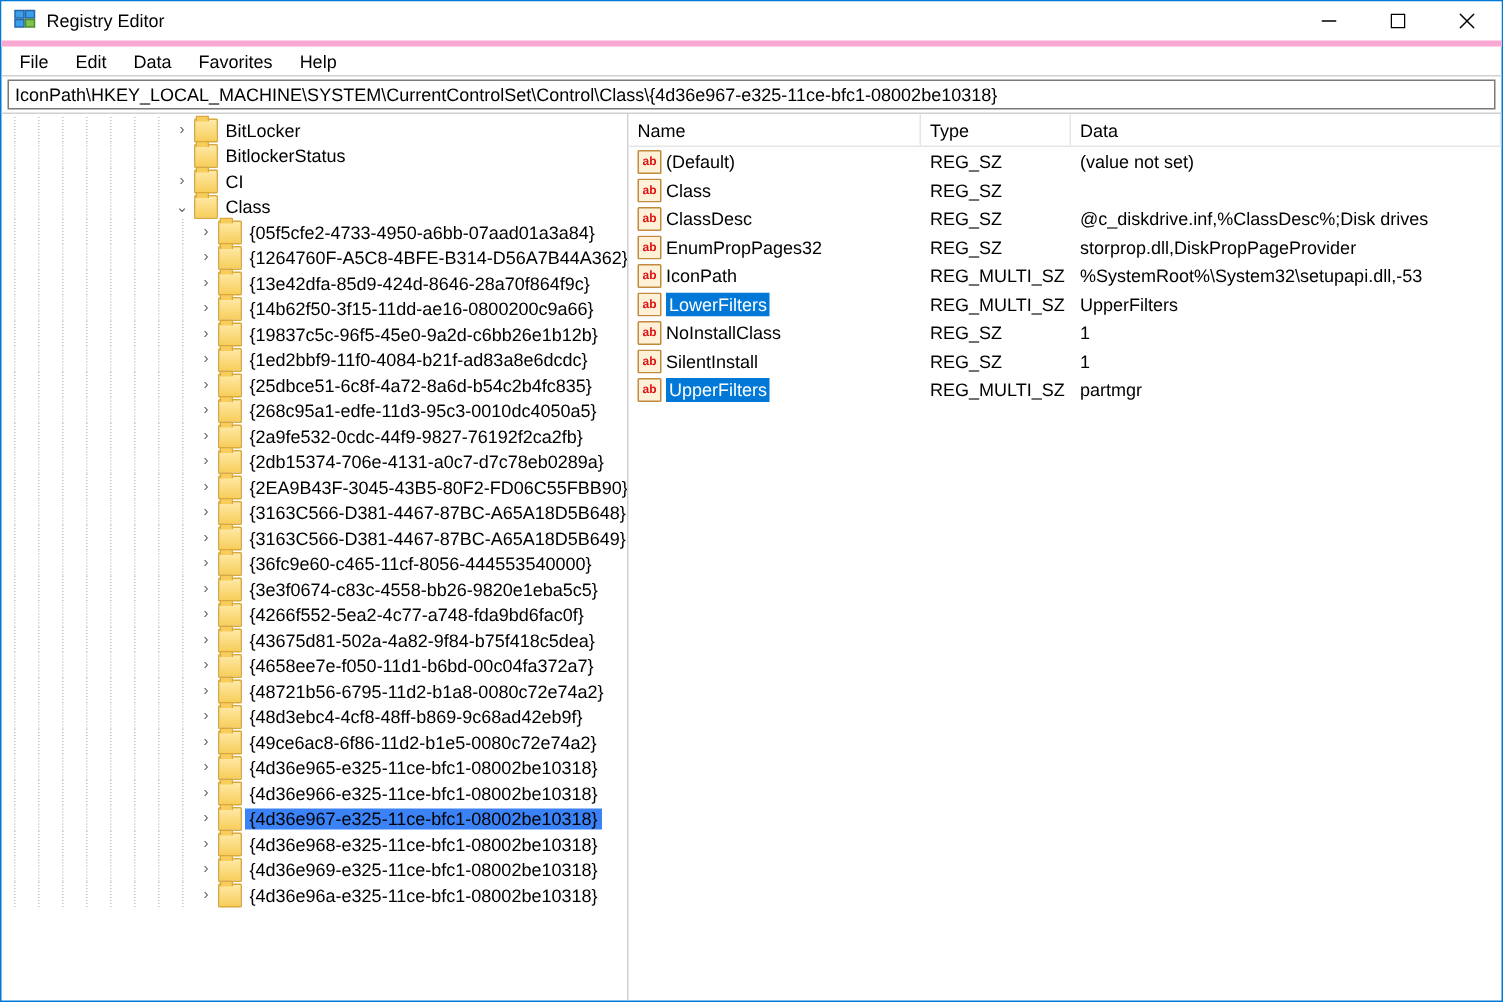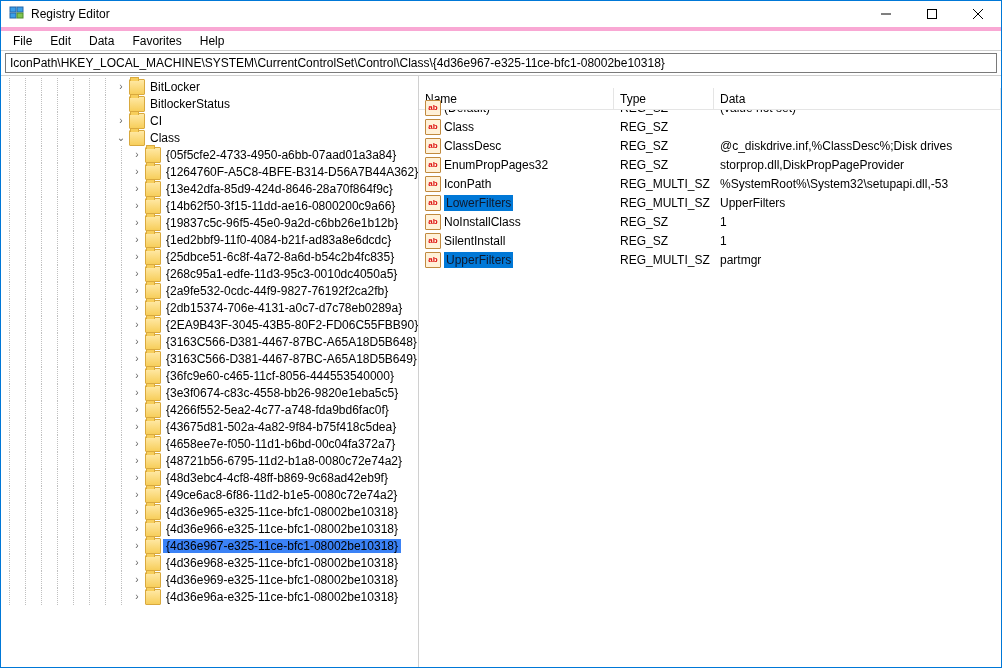--- a/index.html
+++ b/index.html
@@ -123,21 +123,21 @@
     background-size: 1px 2px;
     background-position: 8px 0;
     background-repeat: repeat-y;
   }
 
   
   .values-header {
     display: flex;
     height: 22px;
     position: sticky;
-    top: 12px;
+    top: 0;
     background: #fff;
     border-bottom: 1px solid #e5e5e5;
   }
   .col-head {
     padding: 2px 6px;
     border-right: 1px solid #e5e5e5;
     display: flex; align-items: center;
     font-weight: normal;
   }
   .col-name { width: 195px; }
@@ -163,21 +163,21 @@
     text-align: center;
     font-size: 8px;
     line-height: 13px;
     color: #d11;
     font-weight: bold;
   }
   .val-icon::after { content: "ab"; }
 
   .value-row.selected .vname-text {
     background: #0078d7;
-    color: #0f172a;
+    color: #ffffff;
     padding: 1px 2px;
   }
 
   
   .tree-pane::-webkit-scrollbar, .values-pane::-webkit-scrollbar { height: 17px; width: 17px; }
   .tree-pane::-webkit-scrollbar-track, .values-pane::-webkit-scrollbar-track { background: #f0f0f0; }
   .tree-pane::-webkit-scrollbar-thumb, .values-pane::-webkit-scrollbar-thumb { background: #c2c2c2; }
   .tree-pane::-webkit-scrollbar-button, .values-pane::-webkit-scrollbar-button { background: #f0f0f0; width:17px; height:17px; }
 
 </style>

